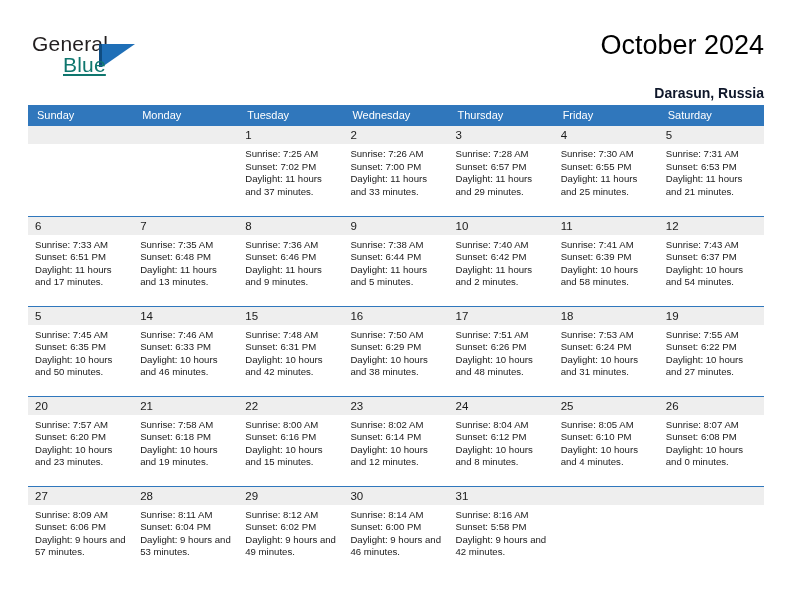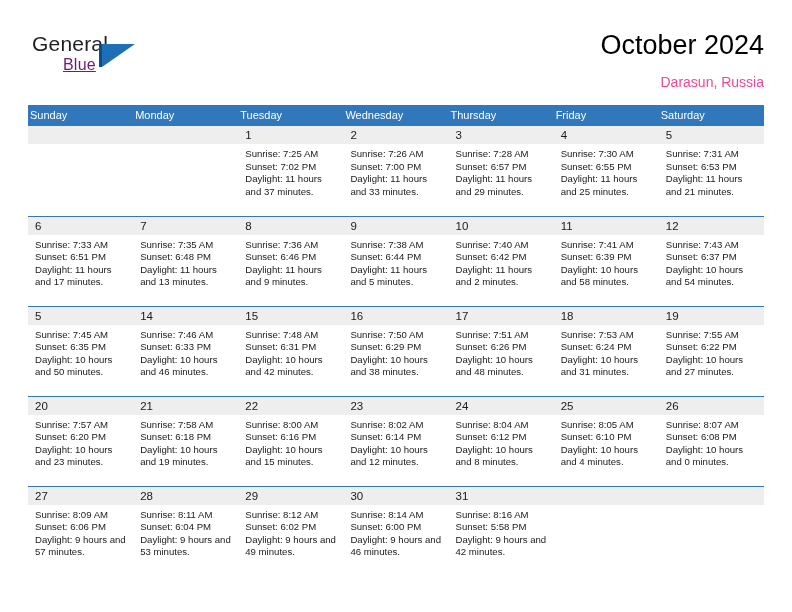--- a/index.html
+++ b/index.html
@@ -42,23 +42,23 @@
     top: 0;
     font-size: 21px;
     letter-spacing: 0.2px;
     color: #231f20;
     line-height: 24px;
   }
   .brand-blue {
     position: absolute;
     left: 31px;
     top: 21px;
-    font-size: 16px;
+    font-size: 21px;
     letter-spacing: 0.2px;
-    color: #701a75;
+    color: #0f766e;
     line-height: 24px;
     text-decoration: underline;
   }
   .brand-flag {
     position: absolute;
     left: 67px;
     top: 12px;
     width: 36px;
     height: 23px;
   }
@@ -90,41 +90,42 @@
   .cal-title {
     font-size: 27px;
     line-height: 34px;
     color: #000000;
     font-weight: 400;
     white-space: nowrap;
   }
   .cal-subtitle {
     font-size: 14px;
     line-height: 20px;
-    color: #ec4899;
-    margin-top: 10px;
+    color: #0f172a;
+    margin-top: 21px;
     white-space: nowrap;
+    font-weight: bold;
   }
 
   
   .calendar {
     position: absolute;
     left: 28px;
     top: 105px;
     width: 736px;
     border-collapse: collapse;
     table-layout: fixed;
   }
   .calendar th {
     background: #3077bc;
     color: #ffffff;
     font-size: 11px;
     font-weight: normal;
     text-align: left;
-    padding: 4px 0 4px 2px;
+    padding: 4px 0 4px 9px;
     height: 11px;
     line-height: 13px;
   }
   .calendar td {
     vertical-align: top;
     padding: 0;
     border-top: 1px solid #3077bc;
     height: 90px;
     box-sizing: border-box;
   }

